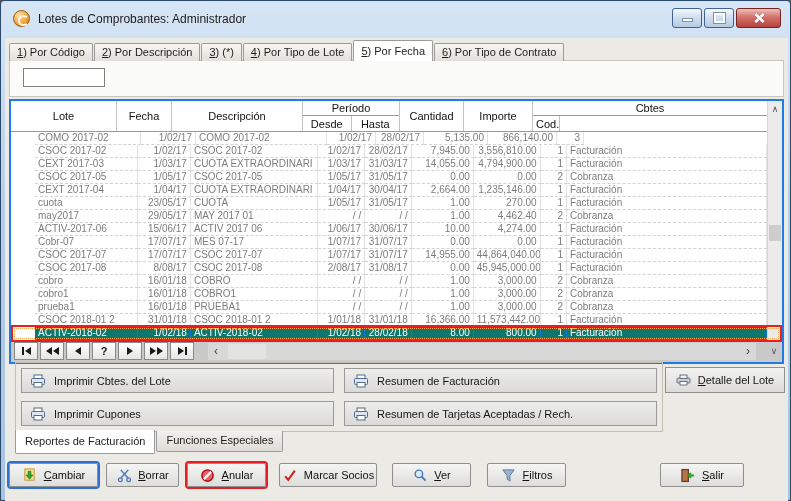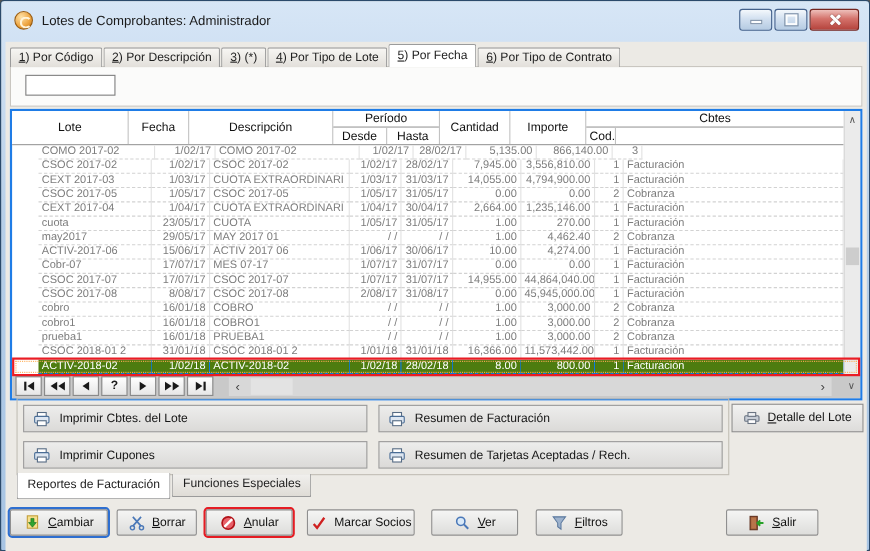--- a/index.html
+++ b/index.html
@@ -51,21 +51,21 @@
   .w-periodo{width:97px}.w-desde{width:49px}.w-hasta{width:48px}
   .w-cant{width:64px}.w-imp{width:69px}
   .w-tipo{width:234px;border-right:none;}
   .w-cod{width:27px;justify-content:flex-start !important;padding-left:3px;}
   .w-tiponame{width:207px}
   .grows{position:absolute;left:0;top:31px;width:756px;height:208px;overflow:hidden;}
   .grow{display:flex;height:13px;font-size:10px;color:#7c7c7c;cursor:default;margin-left:24px;}
   .grow .cell{display:block;border-right:1px solid #e2e2e2;border-bottom:1px dashed #d2d2d2;
     padding:0 3px;line-height:12px;white-space:nowrap;overflow:hidden;}
   .a-l{text-align:left}.a-r{text-align:right}
-  .grow.selected{background:#4d7c0f;color:#ffffff;}
+  .grow.selected{background:#0f766e;color:#ffffff;}
   .grow.selected .cell{border-right-color:#0a79e0;border-bottom-color:#0a79e0;}
   .sel-annotation{position:absolute;left:0;top:224px;width:771px;height:17px;z-index:6;pointer-events:none;
     border:2px solid #ea1c24;outline:1px dotted #ffad55;outline-offset:-4px;}
   
   .vscroll{position:absolute;right:0;top:0;width:15px;height:239px;background:#ebebeb;border-left:1px solid #d6d6d6;}
   .vs-up{position:absolute;left:0;top:0;width:14px;height:16px;display:flex;align-items:center;justify-content:center;
     color:#555;font-size:9px;}
   .vs-thumb{position:absolute;left:1px;top:124px;width:12px;height:16px;background:#cdcdcd;}
   
   .navstrip{position:absolute;left:0;bottom:0;width:771px;height:22px;background:#c9c9c9;

